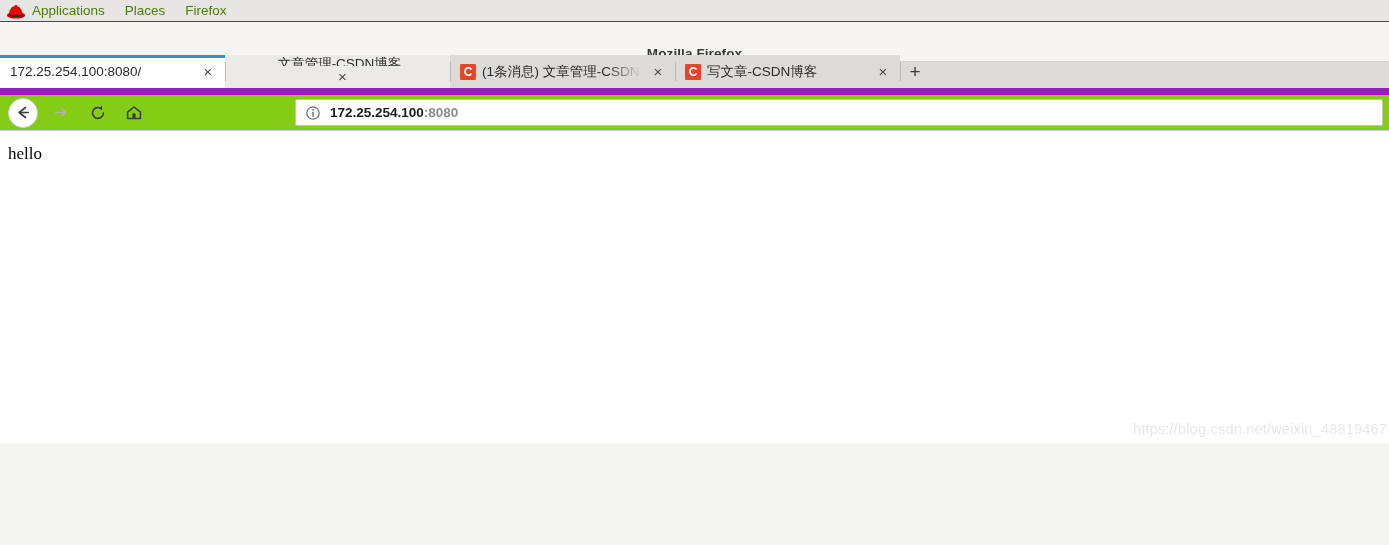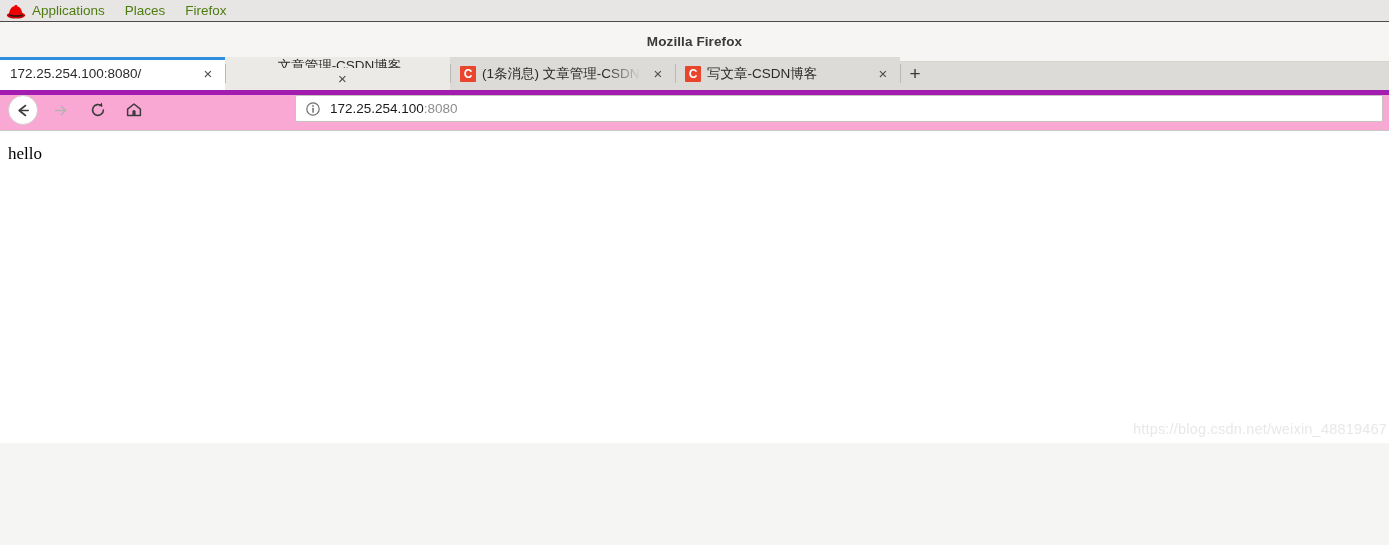--- a/index.html
+++ b/index.html
@@ -51,38 +51,38 @@
     width: 1389px;
     height: 523px;
     background: #f5f5f4;
   }
   .titlebar {
     height: 40px;
     background: #f6f5f4;
     border-bottom: 1px solid #d8d4d0;
     box-sizing: border-box;
     display: flex;
-    align-items: center;
+    align-items: flex-end;
     justify-content: center;
   }
   .titlebar .title {
     font-size: 13.5px;
     font-weight: bold;
     color: #3a3a38;
     letter-spacing: 0.1px;
   }
 
   
   .tabstrip {
     position: relative;
     height: 33px;
     background: #dcdbd8;
     display: flex;
     align-items: flex-end;
-    border-bottom: 5px solid #a21caf;
+    border-bottom: 7px solid #a21caf;
     box-sizing: border-box;
   }
   .tab {
     position: relative;
     height: 33px;
     box-sizing: border-box;
     display: flex;
     align-items: center;
     padding: 0 6px 0 10px;
     cursor: default;
@@ -162,25 +162,27 @@
   .newtab .sep {
     position: absolute;
     left: 0; top: 7px; bottom: 7px;
     width: 1px;
     background: #bbb9b5;
   }
 
   
   .navbar {
     height: 36px;
-    background: #f9a8d4;
+    background: #84cc16;
     border-bottom: 1px solid #c9c7c3;
     box-sizing: border-box;
     display: flex;
+    align-items: center;
     padding: 0 6px;
+    font-weight: bold;
   }
   .navbtn {
     width: 30px;
     height: 30px;
     flex: none;
     display: flex;
     align-items: center;
     justify-content: center;
     border-radius: 50%;
     margin-right: 3px;

